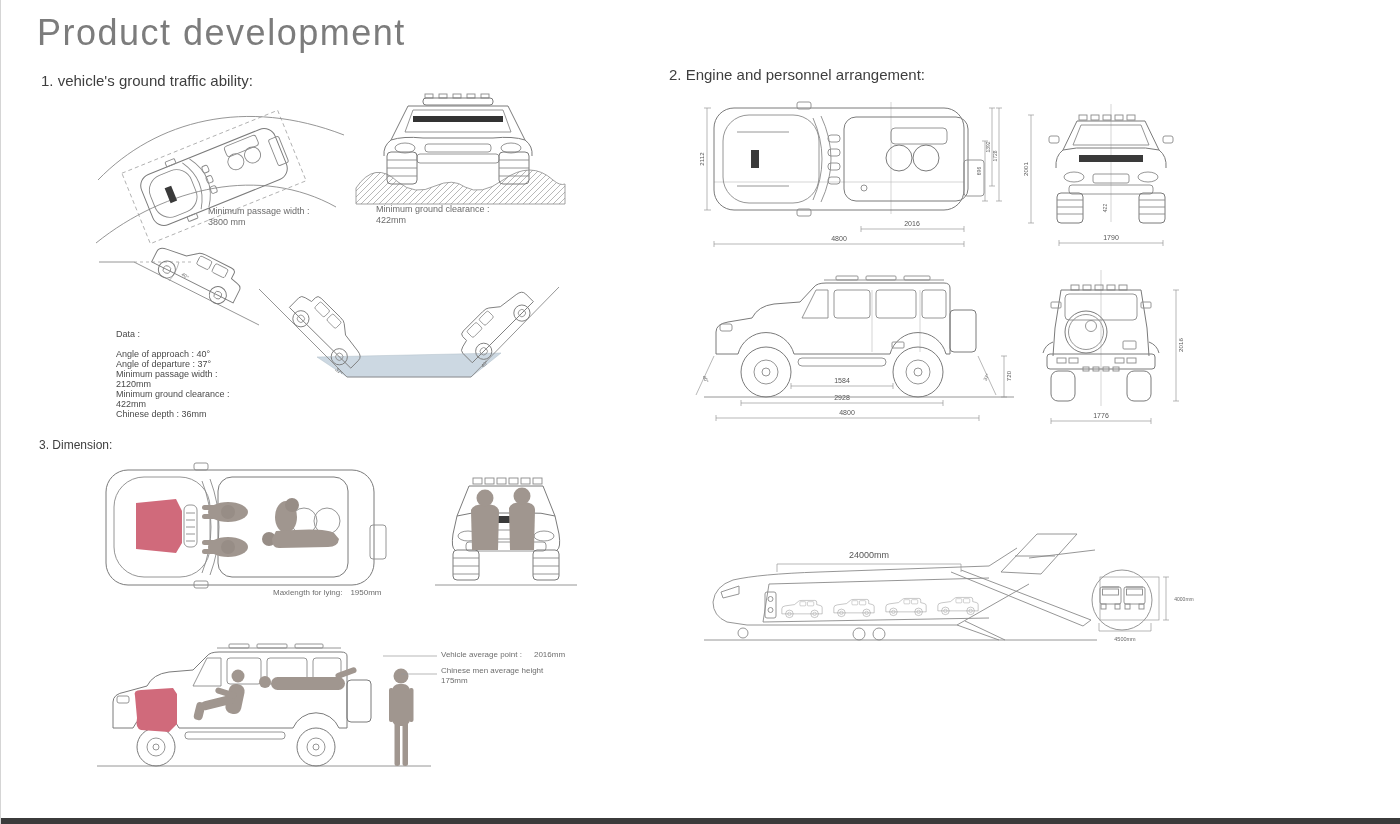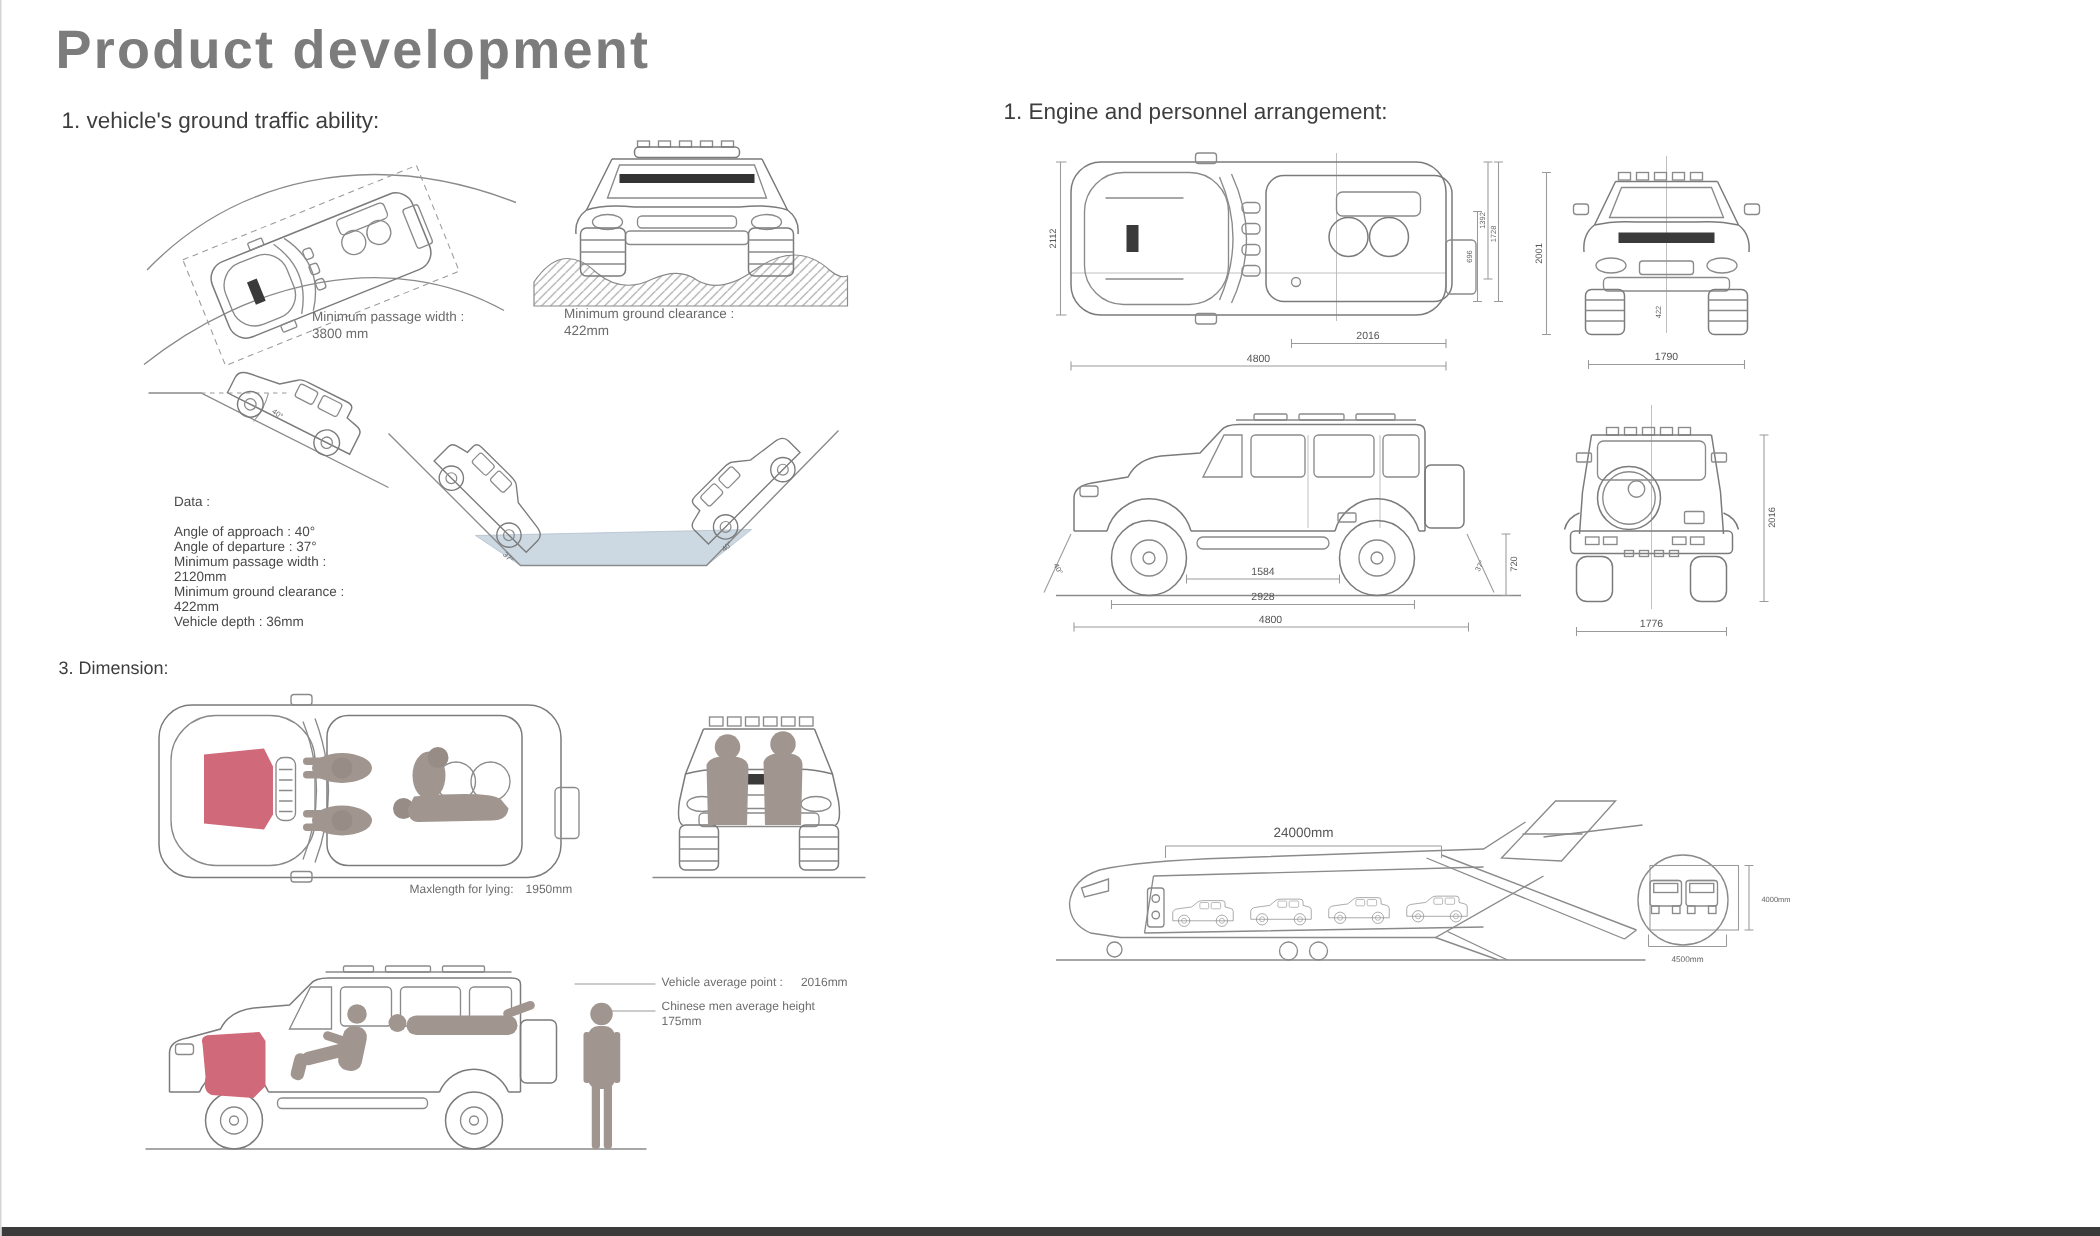--- a/index.html
+++ b/index.html
@@ -1,20 +1,20 @@
 <!DOCTYPE html>
 <html><head>
 <meta charset="utf-8">
 <style>
   html,body{margin:0;padding:0;background:#e9e9e9;}
   #page{position:relative;width:1400px;height:824px;background:#ffffff;overflow:hidden;
         border-left:1px solid #d5d5d5;border-right:1px solid #d5d5d5;
         font-family:"Liberation Sans",sans-serif;}
   .abs{position:absolute;}
-  #title{left:36px;top:12px;font-size:36px;font-weight:700;letter-spacing:1.5px;color:#7c7c7c;}
+  #title{left:36px;top:12px;font-size:36px;font-weight:400;letter-spacing:1.5px;color:#7c7c7c;}
   .sec-h{font-size:15px;color:#3e3e3e;text-align:right;}
   .lbl{font-size:9px;color:#6b6b6b;line-height:1.25;white-space:nowrap;}
   .lbl-s{font-size:8px;color:#6e6e6e;line-height:1.3;white-space:nowrap;}
   #data-block{font-size:9px;color:#4a4a4a;line-height:10px;white-space:nowrap;}
   #data-block .dtitle{margin-bottom:10px;}
   svg{position:absolute;overflow:visible;}
   svg text{font-family:"Liberation Sans",sans-serif;fill:#555;}
   .ln{stroke:#7b7b7b;fill:none;stroke-width:1;}
   .ln2{stroke:#8a8a8a;fill:none;stroke-width:0.9;}
   .thin{stroke:#b9b9b9;fill:none;stroke-width:0.6;}
@@ -54,21 +54,21 @@
       </g>
       <pattern id="hatch" patternUnits="userSpaceOnUse" width="6" height="6">
         <path d="M0,6 L6,0" stroke="#999" stroke-width="0.7"></path>
       </pattern>
     </defs>
   </svg>
 
   <div id="title" class="abs">Product development</div>
 
   <div class="abs sec-h" style="left:40px;top:72px">1. vehicle's ground traffic ability:</div>
-  <div class="abs sec-h" style="left:668px;top:66px">1. Engine and personnel arrangement:</div>
+  <div class="abs sec-h" style="left:668px;top:66px">2. Engine and personnel arrangement:</div>
   <div class="abs sec-h" style="left:38px;top:438px;font-size:12px">3. Dimension:</div>
 
   <svg style="left:95px;top:95px" width="250" height="150" viewBox="0 0 250 150">
     <g>
       <path class="ln2" d="M2,85 C60,25 150,2 248,40"></path>
       <path class="ln2" d="M0,148 C70,92 165,70 240,112"></path>
     </g>
     <g transform="translate(118,82) rotate(-22)">
       <rect class="dim" x="-84" y="-38" width="168" height="76" stroke-dasharray="4,3"></rect>
       <rect class="ln" x="-72" y="-27" width="144" height="54" rx="12"></rect>
@@ -147,21 +147,21 @@
   </svg>
 
   <div id="data-block" class="abs" style="left:115px;top:329px">
     <div class="dtitle">Data :</div>
     <div>Angle of approach : 40°</div>
     <div>Angle of departure : 37°</div>
     <div>Minimum passage width :</div>
     <div>2120mm</div>
     <div>Minimum ground clearance :</div>
     <div>422mm</div>
-    <div>Vehicle depth : 36mm</div>
+    <div>Chinese depth : 36mm</div>
   </div>
 
   <svg style="left:700px;top:98px" width="300" height="155" viewBox="0 0 300 155">
     <path class="thin" d="M190,4 L190,116 M13,84 L263,84"></path>
     <g>
       <rect class="ln" x="13" y="10" width="250" height="102" rx="20"></rect>
       <rect class="ln2" x="22" y="17" width="96" height="88" rx="26"></rect>
       <path class="ln2" d="M112,20 Q130,61 112,102 M120,18 Q140,61 120,104"></path>
       <rect class="ln" x="143" y="19" width="124" height="84" rx="12"></rect>
       <rect class="ln2" x="127" y="37" width="12" height="7" rx="3"></rect>

